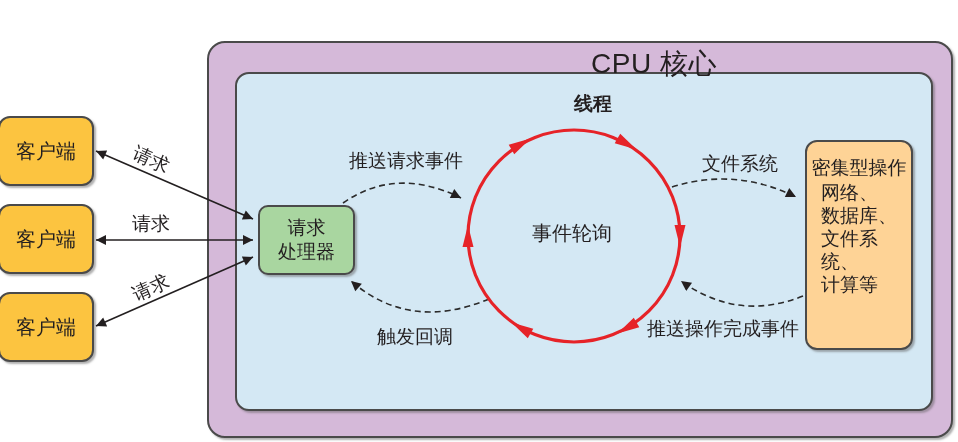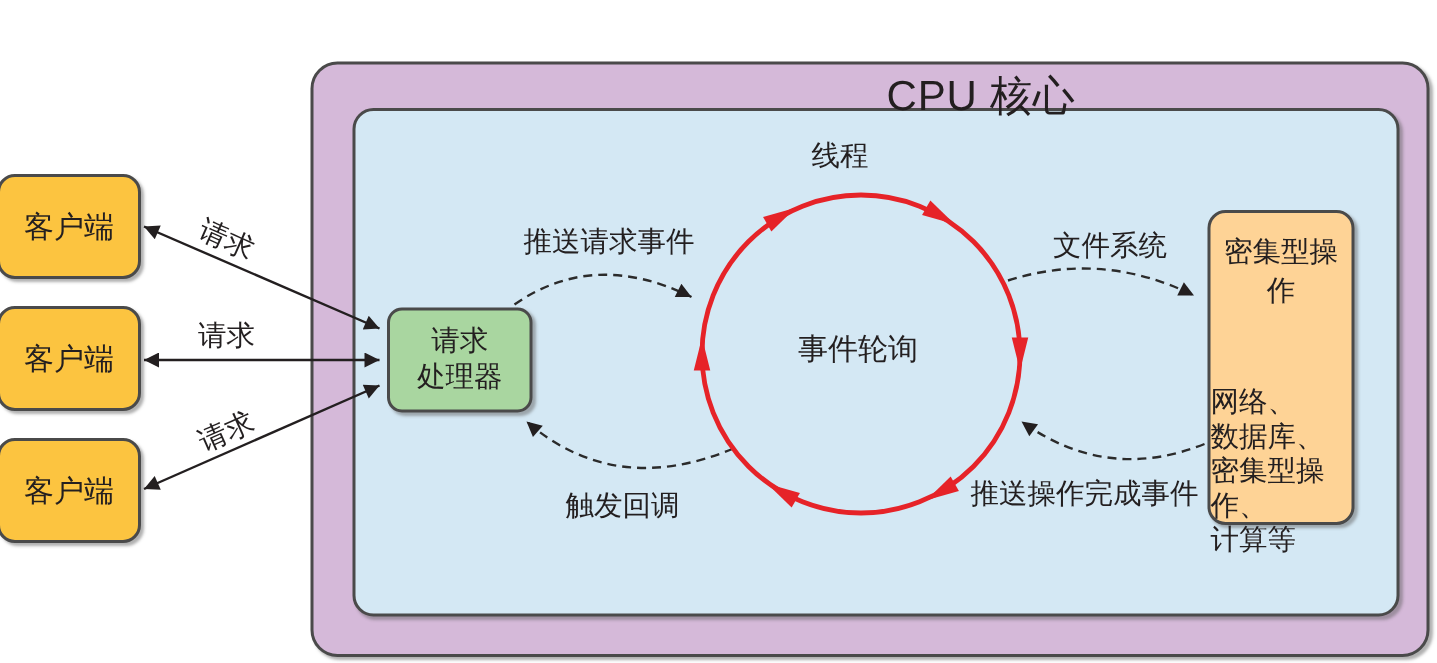--- a/index.html
+++ b/index.html
@@ -12,24 +12,24 @@
   .purple-box{left:207px;top:41px;width:746px;height:397px;background:#d5b9d9;border-radius:18px;}
   .blue-box{left:235px;top:72px;width:698px;height:339px;background:#d4e8f4;border-radius:14px;box-shadow:2px 2px 2px rgba(90,90,90,.45);}
   .cpu-title{position:absolute;left:207px;top:45px;width:894px;text-align:center;
        font-size:28px;font-family:"Liberation Sans","DejaVu Sans",sans-serif;letter-spacing:.5px;}
   .client{left:-2px;width:96px;height:70px;background:#fcc440;border-radius:12px;
        display:flex;align-items:center;justify-content:center;font-size:20px;}
   .client1{top:116px;} .client2{top:204px;} .client3{top:292px;}
   .green-box{left:258px;top:205px;width:97px;height:70px;background:#a9d6a0;border-radius:10px;
        display:flex;flex-direction:column;align-items:center;justify-content:center;
        font-size:19px;line-height:24px;}
-  .orange-box{left:805px;top:140px;width:98px;height:210px;background:#fed396;border-radius:12px;
+  .orange-box{left:805px;top:140px;width:108px;height:210px;background:#fed396;border-radius:12px;
        padding:13px 0 0 0;}
   .ops-title{text-align:center;font-size:19px;}
-  .ops-list{margin-top:50px;font-size:19px;line-height:23px;font-family:Liberation Serif, serif;}
+  .ops-list{padding-left:14px;font-size:19px;line-height:23px;font-family:Liberation Serif, serif;}
   .lbl{position:absolute;font-size:19px;white-space:nowrap;transform:translate(-50%,-50%);}
   .lbl.rot-cw{transform:translate(-50%,-50%) rotate(24deg);}
   .lbl.rot-ccw{transform:translate(-50%,-50%) rotate(-24deg);}
   .lbl.big{font-size:20px;}
   svg.overlay{position:absolute;left:0;top:0;}
 </style>
 </head>
 <body>
 
 <div class="canvas">
@@ -52,21 +52,21 @@
   <div class="box green-box">
     <span>请求</span>
     <span>处理器</span>
   </div>
 
   <div class="box orange-box">
     <div class="ops-title">密集型操作</div>
     <div class="ops-list">
       <div>网络、</div>
       <div>数据库、</div>
-      <div>密集型操作、</div>
+      <div>文件系统、</div>
       <div>计算等</div>
     </div>
   </div>
 
   <svg class="overlay" width="958" height="442" viewBox="0 0 958 442">
     <defs>
       <marker id="ah" viewBox="0 0 10 10" refX="10" refY="5" markerWidth="12" markerHeight="10" markerUnits="userSpaceOnUse" orient="auto-start-reverse">
         <path d="M0,0 L10,5 L0,10 Z" fill="#231f20"></path>
       </marker>
     </defs>
@@ -88,21 +88,21 @@
     <g fill="#e62328">
       <path d="M11,0 L-11,5.5 L-11,-5.5 Z" transform="translate(627,144) rotate(30)"></path>
       <path d="M11,0 L-11,5.5 L-11,-5.5 Z" transform="translate(680,236) rotate(90)"></path>
       <path d="M11,0 L-11,5.5 L-11,-5.5 Z" transform="translate(627,328) rotate(150)"></path>
       <path d="M11,0 L-11,5.5 L-11,-5.5 Z" transform="translate(521,328) rotate(210)"></path>
       <path d="M11,0 L-11,5.5 L-11,-5.5 Z" transform="translate(468,236) rotate(270)"></path>
       <path d="M11,0 L-11,5.5 L-11,-5.5 Z" transform="translate(521,144) rotate(330)"></path>
     </g>
   </svg>
 
-  <div class="lbl" style="left:560px;top:104px;">线程</div>
+  <div class="lbl" style="left:593px;top:104px;font-weight:bold;">线程</div>
   <div class="lbl big" style="left:572px;top:233px;">事件轮询</div>
 
   <div class="lbl rot-cw" style="left:151px;top:160px;">请求</div>
   <div class="lbl" style="left:151px;top:224px;">请求</div>
   <div class="lbl rot-ccw" style="left:151px;top:288px;">请求</div>
 
   <div class="lbl" style="left:406px;top:161px;">推送请求事件</div>
   <div class="lbl" style="left:740px;top:164px;">文件系统</div>
   <div class="lbl" style="left:415px;top:337px;text-align:center;">触发回调</div>
   <div class="lbl" style="left:723px;top:329px;">推送操作完成事件</div>

